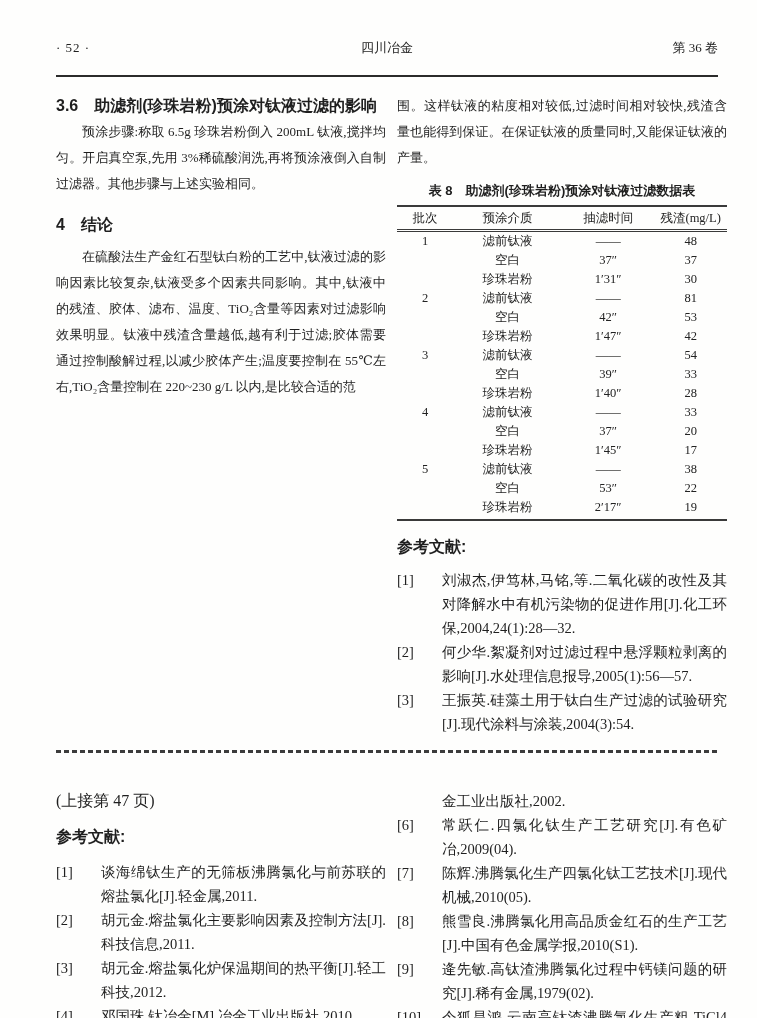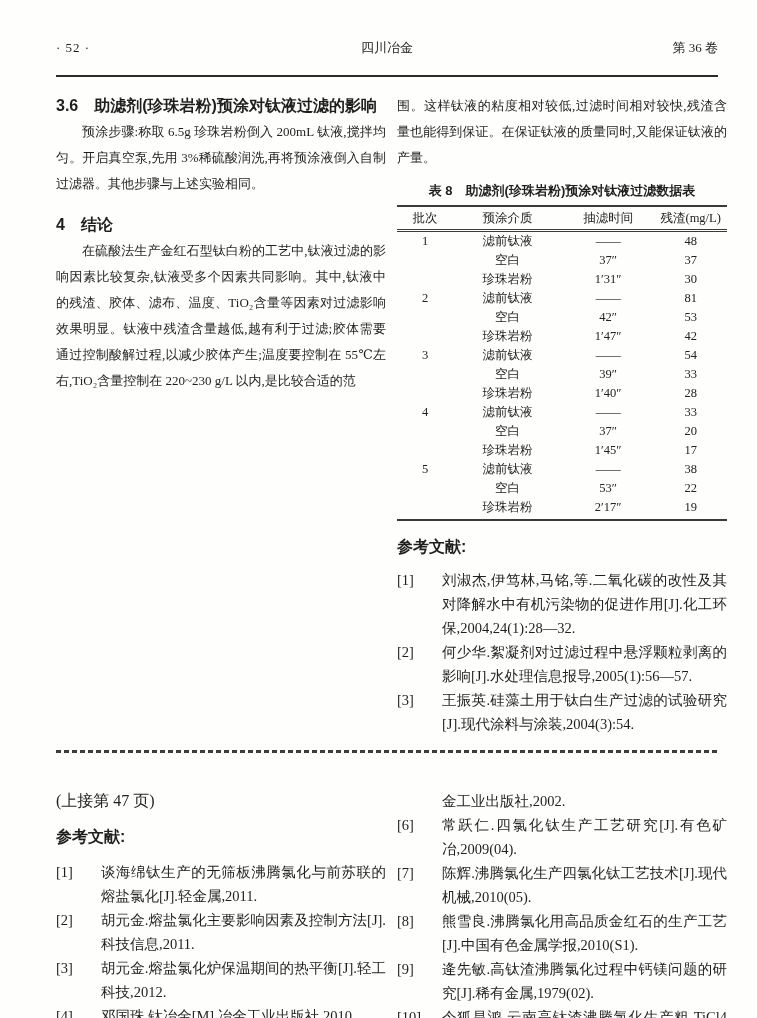--- a/index.html
+++ b/index.html
@@ -30,21 +30,21 @@
   .para {
     margin:0; font-size:13px; line-height:26px;
     text-align:justify; text-indent:2em;
   }
   .para.no-indent { text-indent:0; }
   .sec-heading {
     margin:0; font-size:16px; line-height:26px;
     font-weight:bold; text-align:justify;
     font-family:"Liberation Sans","DejaVu Sans",sans-serif;
   }
-  .sec-heading.h4 { margin:15px 0 0; }
+  .sec-heading.h4 { margin:15px 0 6px; }
   
   .tbl-title {
     margin:11px 0 5px; font-size:13px; font-weight:bold; text-align:center;
     font-family:"Liberation Sans","DejaVu Sans",sans-serif;
   }
   table.data { width:100%; border-collapse:collapse; font-size:12.5px; color:#222; }
   table.data th {
     font-weight:normal; padding:3px 0 2px;
     border-top:2px solid #3a3a3a; border-bottom:3px double #3a3a3a;
     text-align:center;

